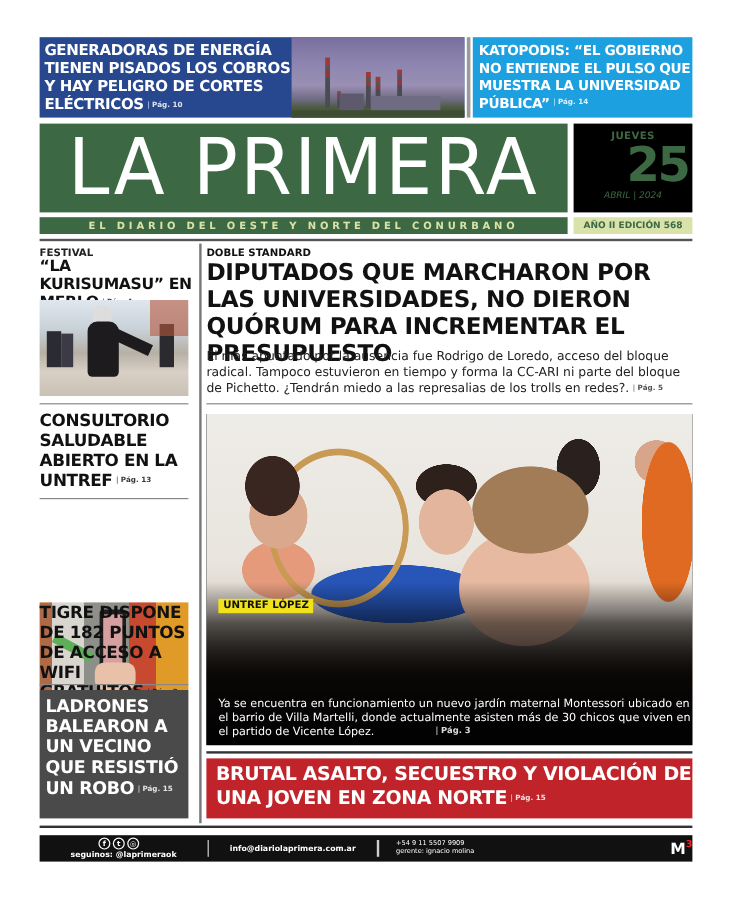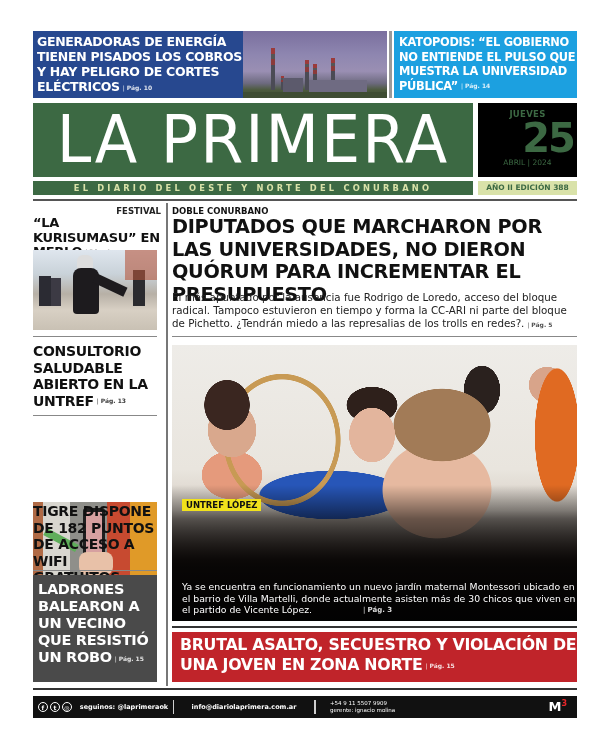--- a/index.html
+++ b/index.html
@@ -18,27 +18,27 @@
   .plant { position: absolute; bottom: 6px; background: #5c5a6c; }
   #top-divider { left: 389px; top: 31px; width: 3px; height: 67px; background: #9a9a9a; }
   #top-right { left: 394px; top: 31px; width: 183px; height: 67px; background: #1ca0e0; color: #fff; padding: 4px 0 0 5px; font-size: 11.4px; line-height: 14.5px; }
 
   
   #mast { left: 33px; top: 103px; width: 440px; height: 74px; background: #3c6943; display: flex; align-items: center; justify-content: center; }
   #mast-title { color: #fff; font-family: "DejaVu Sans", sans-serif; font-weight: normal; font-size: 62px; letter-spacing: 2px; line-height: 62px; transform: scaleY(1.05); }
   #datebox { left: 478px; top: 103px; width: 99px; height: 74px; background: #000000; text-align: center; color: #3c6943; }
   #date-day { font-size: 8.5px; font-weight: bold; margin-top: 6px; display: block; letter-spacing: 0.3px; }
   #date-num { font-size: 40px; font-weight: bold; line-height: 38px; display: block; letter-spacing: -2px; padding-left: 41px; }
-  #date-my { font-size: 7.5px; display: block; margin-top: 1px; }
+  #date-my { font-size: 7.5px; display: block; margin-top: 1px; font-style: italic; }
   #tagline { left: 33px; top: 181px; width: 440px; height: 14px; background: #3c6943; color: #d9e2a9; font-size: 8.3px; font-weight: bold; letter-spacing: 3.2px; text-align: center; line-height: 14px; }
   #edition { left: 478px; top: 181px; width: 99px; height: 14px; background: #d9e2a9; color: #3c6943; font-size: 7.5px; font-weight: bold; text-align: center; line-height: 14px; }
   .rule { background: #555; height: 2px; }
 
   
-  .kicker { font-size: 8.5px; font-weight: bold; color: #222; text-transform: uppercase; text-align: right; }
+  .kicker { font-size: 8.5px; font-weight: bold; color: #222; text-transform: uppercase; }
   .lh { color: #111; }
   .photo { overflow: hidden; position: relative; }
 
   #vrule { left: 166px; top: 203px; width: 2px; height: 483px; background: #777; }
 
   
   #main-kicker { left: 172px; top: 206px; font-size: 8.5px; font-weight: bold; }
   #main-head { left: 172px; top: 216px; width: 410px; font-size: 19.3px; line-height: 22.5px; color: #111; }
   #main-body { left: 172px; top: 291px; width: 410px; font-size: 10.3px; line-height: 13px; color: #222; }
   #main-body .pag { color: #333; }
@@ -66,21 +66,21 @@
   #feature-body .pag { font-size: 7px; padding-left: 48px; }
 
   #red-box { left: 172px; top: 632px; width: 405px; height: 50px; background: #c0242a; color: #fff; padding: 3px 0 0 8px; font-size: 15.8px; line-height: 20px; }
 
   
   #footer { left: 33px; top: 696px; width: 544px; height: 22px; background: #111; color: #fff; display: flex; align-items: center; font-size: 6.5px; }
   .fcell { height: 100%; display: flex; align-items: center; justify-content: center; font-weight: bold; }
   .fsep { width: 1px; height: 14px; background: #fff; opacity: 0.8; }
   .social { display: inline-flex; gap: 2px; margin-right: 8px; }
   .sicon { width: 10px; height: 10px; border-radius: 50%; border: 1px solid #fff; font-size: 6px; display: flex; align-items: center; justify-content: center; font-weight: bold; }
-  #m3 { margin-left: auto; margin-right: 10px; font-size: 13px; font-weight: bold; position: relative; }
+  #m3 { margin-left: auto; font-size: 13px; font-weight: bold; position: relative; }
   #m3 sup { color: #e8262a; font-size: 8px; }
 </style>
 </head>
 <body>
 
 <div class="abs" id="top-left">
   <div class="txt hl">
     <span>Generadoras de energía tienen pisados los cobros y hay peligro de cortes eléctricos</span><span class="pag">Pág. 10</span>
   </div>
   <div class="img">
@@ -101,21 +101,21 @@
 
 <div class="abs" id="mast">
   <div id="mast-title">LA PRIMERA</div>
 </div>
 <div class="abs" id="datebox">
   <span id="date-day">JUEVES</span>
   <span id="date-num">25</span>
   <span id="date-my">ABRIL | 2024</span>
 </div>
 <div class="abs" id="tagline">EL DIARIO DEL OESTE Y NORTE DEL CONURBANO</div>
-<div class="abs" id="edition">AÑO II EDICIÓN 388</div>
+<div class="abs" id="edition">AÑO II EDICIÓN 568</div>
 <div class="abs rule" style="left:33px;top:199px;width:544px;"></div>
 
 <div class="abs" style="left:33px;top:206px;width:128px;">
   <div class="kicker">FESTIVAL</div>
   <div class="hl lh" style="font-size:13px;line-height:14.5px;">
     <span>“La Kurisumasu” en Merlo</span><span class="pag">Pág. 4</span>
   </div>
 </div>
 <div class="abs photo" style="left:33px;top:250px;width:124px;height:80px;background:linear-gradient(180deg,#dfe6ee 0%,#c9d2d9 30%,#b7b0a6 55%,#d8d0c4 75%,#c9c1b4 100%);">
   <div style="position:absolute;left:44px;top:5px;width:16px;height:16px;background:#ddd;border-radius:6px 6px 2px 2px;"></div>
@@ -145,21 +145,21 @@
 <div class="abs rule" style="left:33px;top:570px;width:124px;height:1px;background:#888;"></div>
 
 <div class="abs" style="left:33px;top:575px;width:124px;height:107px;background:#4a4a4a;color:#fff;padding:4px 5px;">
   <div class="hl" style="font-size:14.5px;line-height:17px;margin-top:2px;">
     <span>Ladrones balearon a un vecino que resistió un robo</span><span class="pag">Pág. 15</span>
   </div>
 </div>
 
 <div class="abs" id="vrule"></div>
 
-<div class="abs" id="main-kicker">DOBLE CONURBANO</div>
+<div class="abs" id="main-kicker">DOBLE STANDARD</div>
 <div class="abs hl" id="main-head">Diputados que marcharon por las universidades, no dieron quórum para incrementar el presupuesto</div>
 <div class="abs" id="main-body">
   <span>El más apuntado por la ausencia fue Rodrigo de Loredo, acceso del bloque radical. Tampoco estuvieron en tiempo y forma la CC-ARI ni parte del bloque de Pichetto. ¿Tendrán miedo a las represalias de los trolls en redes?.</span><span class="pag">Pág. 5</span>
 </div>
 <div class="abs rule" style="left:172px;top:336px;width:405px;height:1px;background:#888;"></div>
 
 <div class="abs" id="feature">
   <div id="feature-photo"></div>
   <div id="feature-shade"></div>
   <div id="feature-kicker">UNTREF LÓPEZ</div>
@@ -168,21 +168,21 @@
   </div>
 </div>
 <div class="abs rule" style="left:172px;top:626px;width:405px;height:2px;background:#333;"></div>
 
 <div class="abs hl" id="red-box">
   <span>Brutal asalto, secuestro y violación de una joven en zona norte</span><span class="pag">Pág. 15</span>
 </div>
 <div class="abs rule" style="left:33px;top:688px;width:544px;height:2px;background:#333;"></div>
 
 <div class="abs" id="footer">
-  <div class="fcell" style="width:140px;">
+  <div class="fcell" style="width:140px;flex-direction:column;">
     <span class="social">
       <span class="sicon">f</span>
       <span class="sicon">t</span>
       <span class="sicon">◎</span>
     </span>
     <span>seguinos: @laprimeraok</span>
   </div>
   <div class="fsep"></div>
   <div class="fcell" style="width:140px;">info@diariolaprimera.com.ar</div>
   <div class="fsep"></div>

